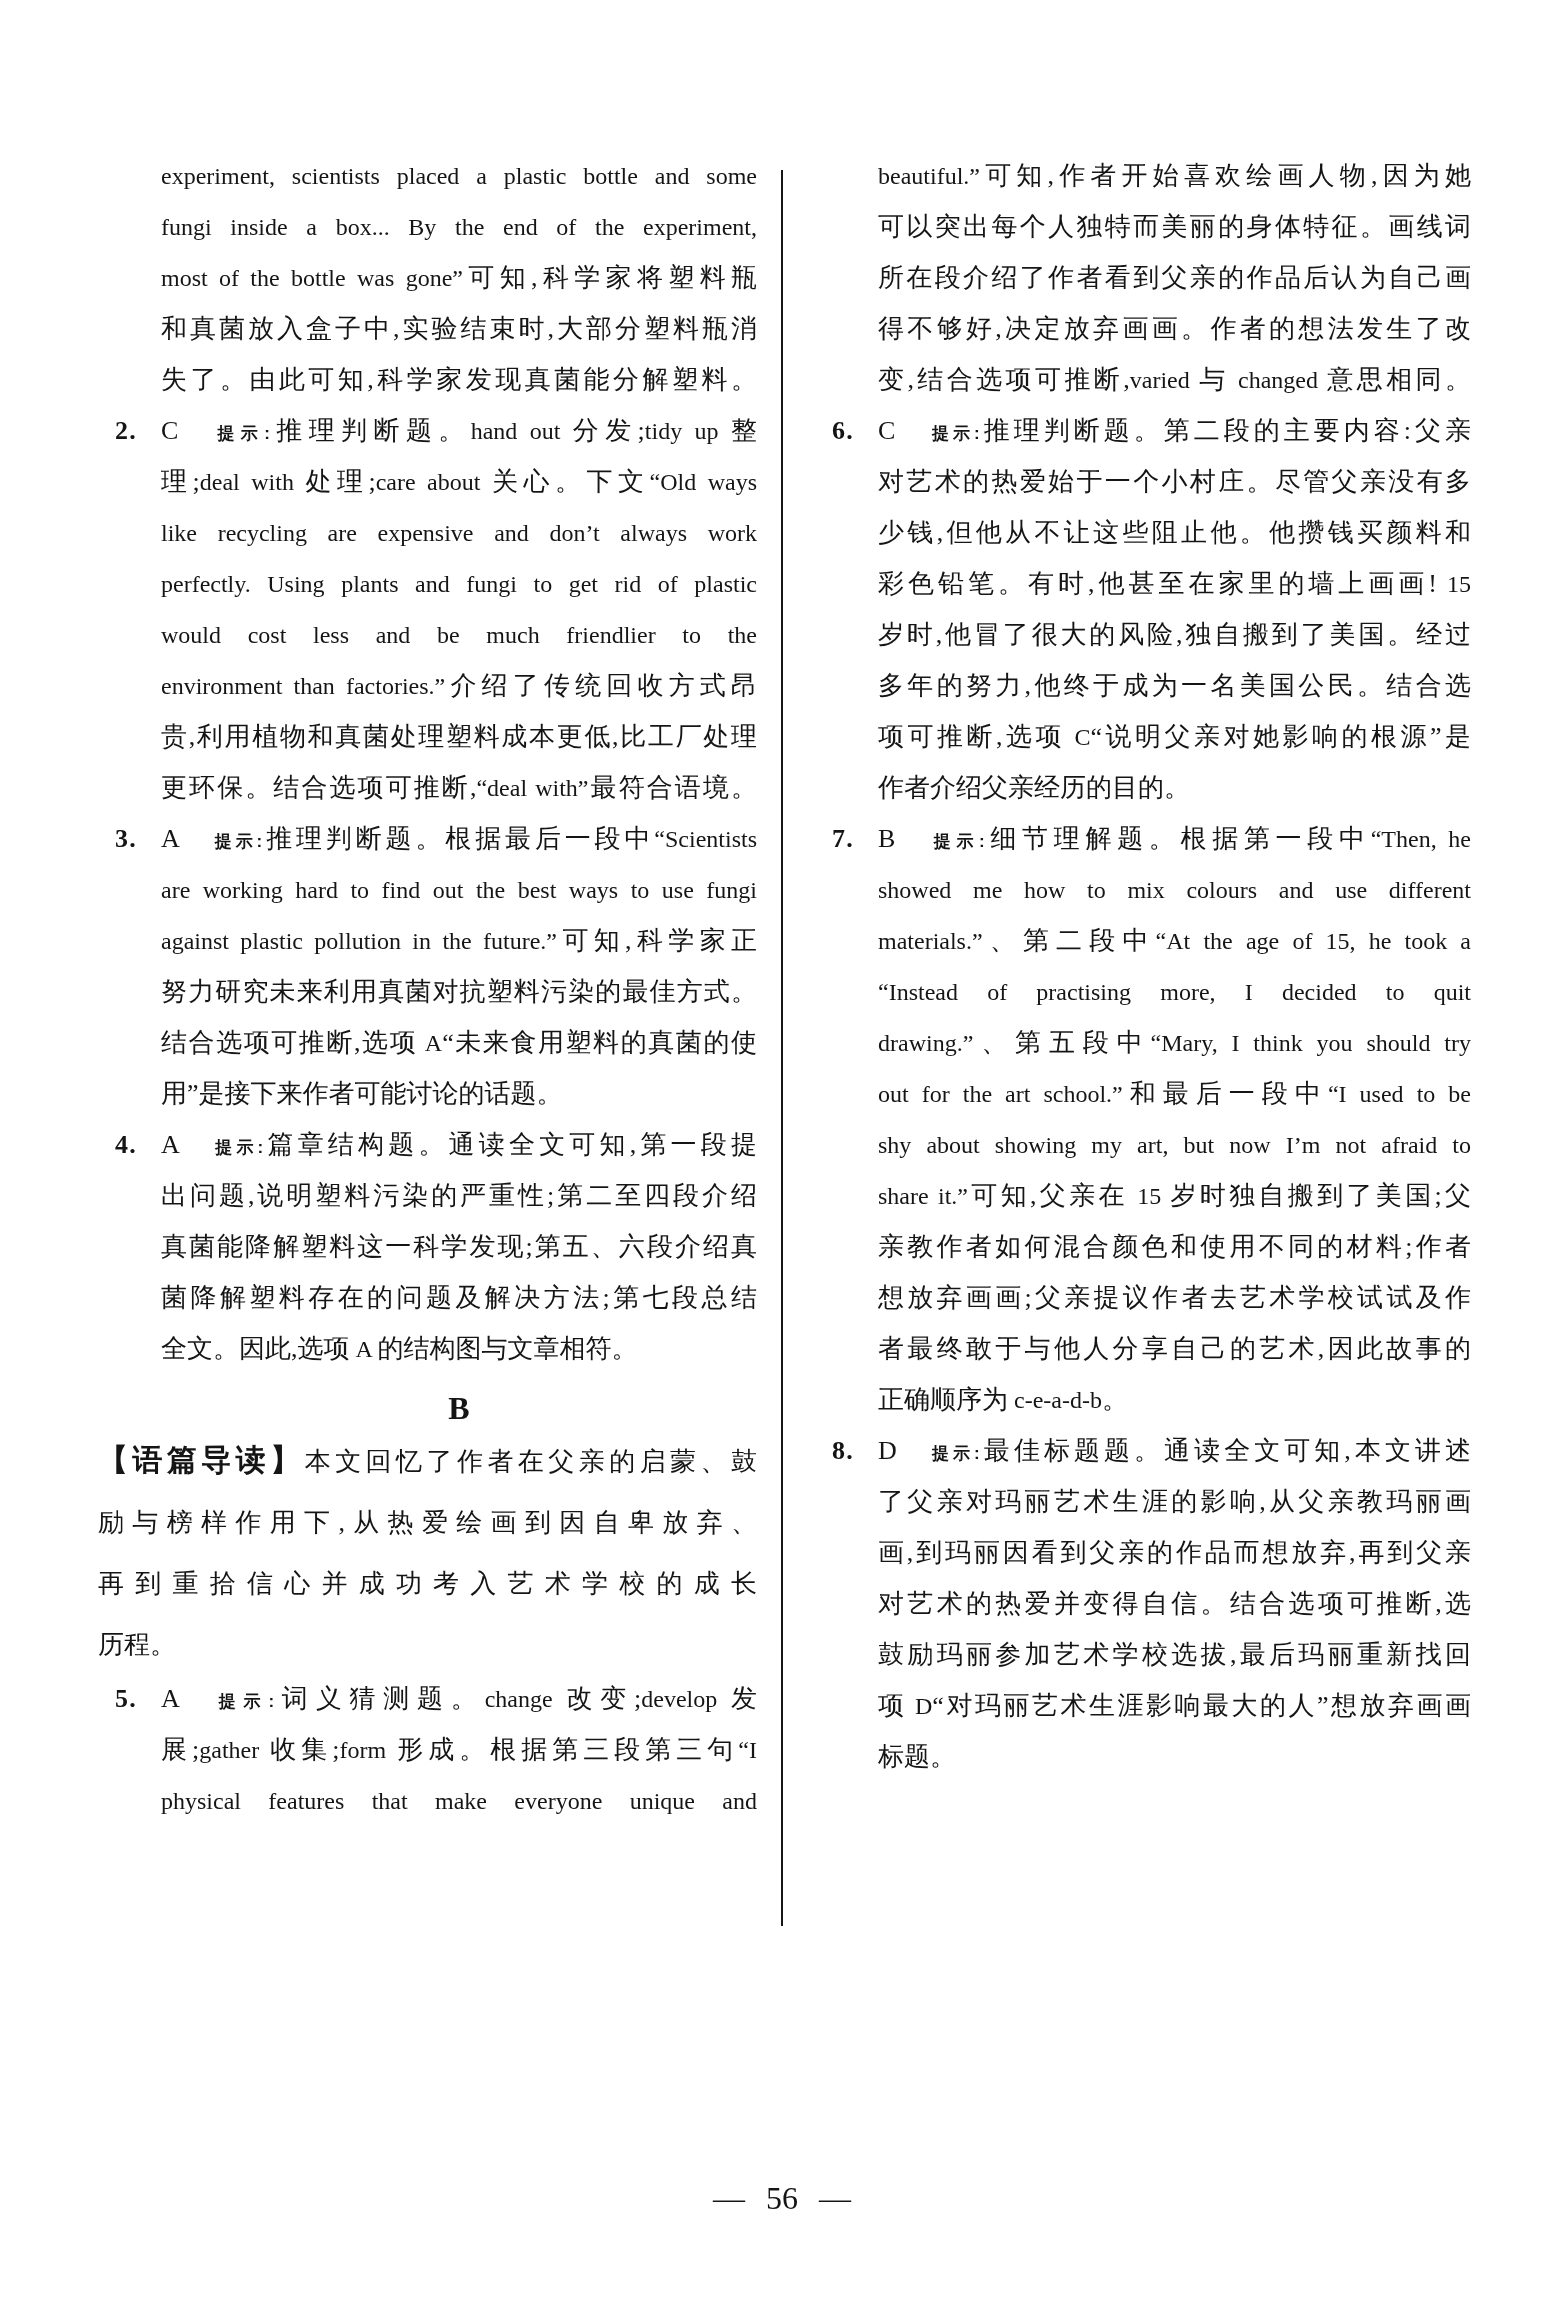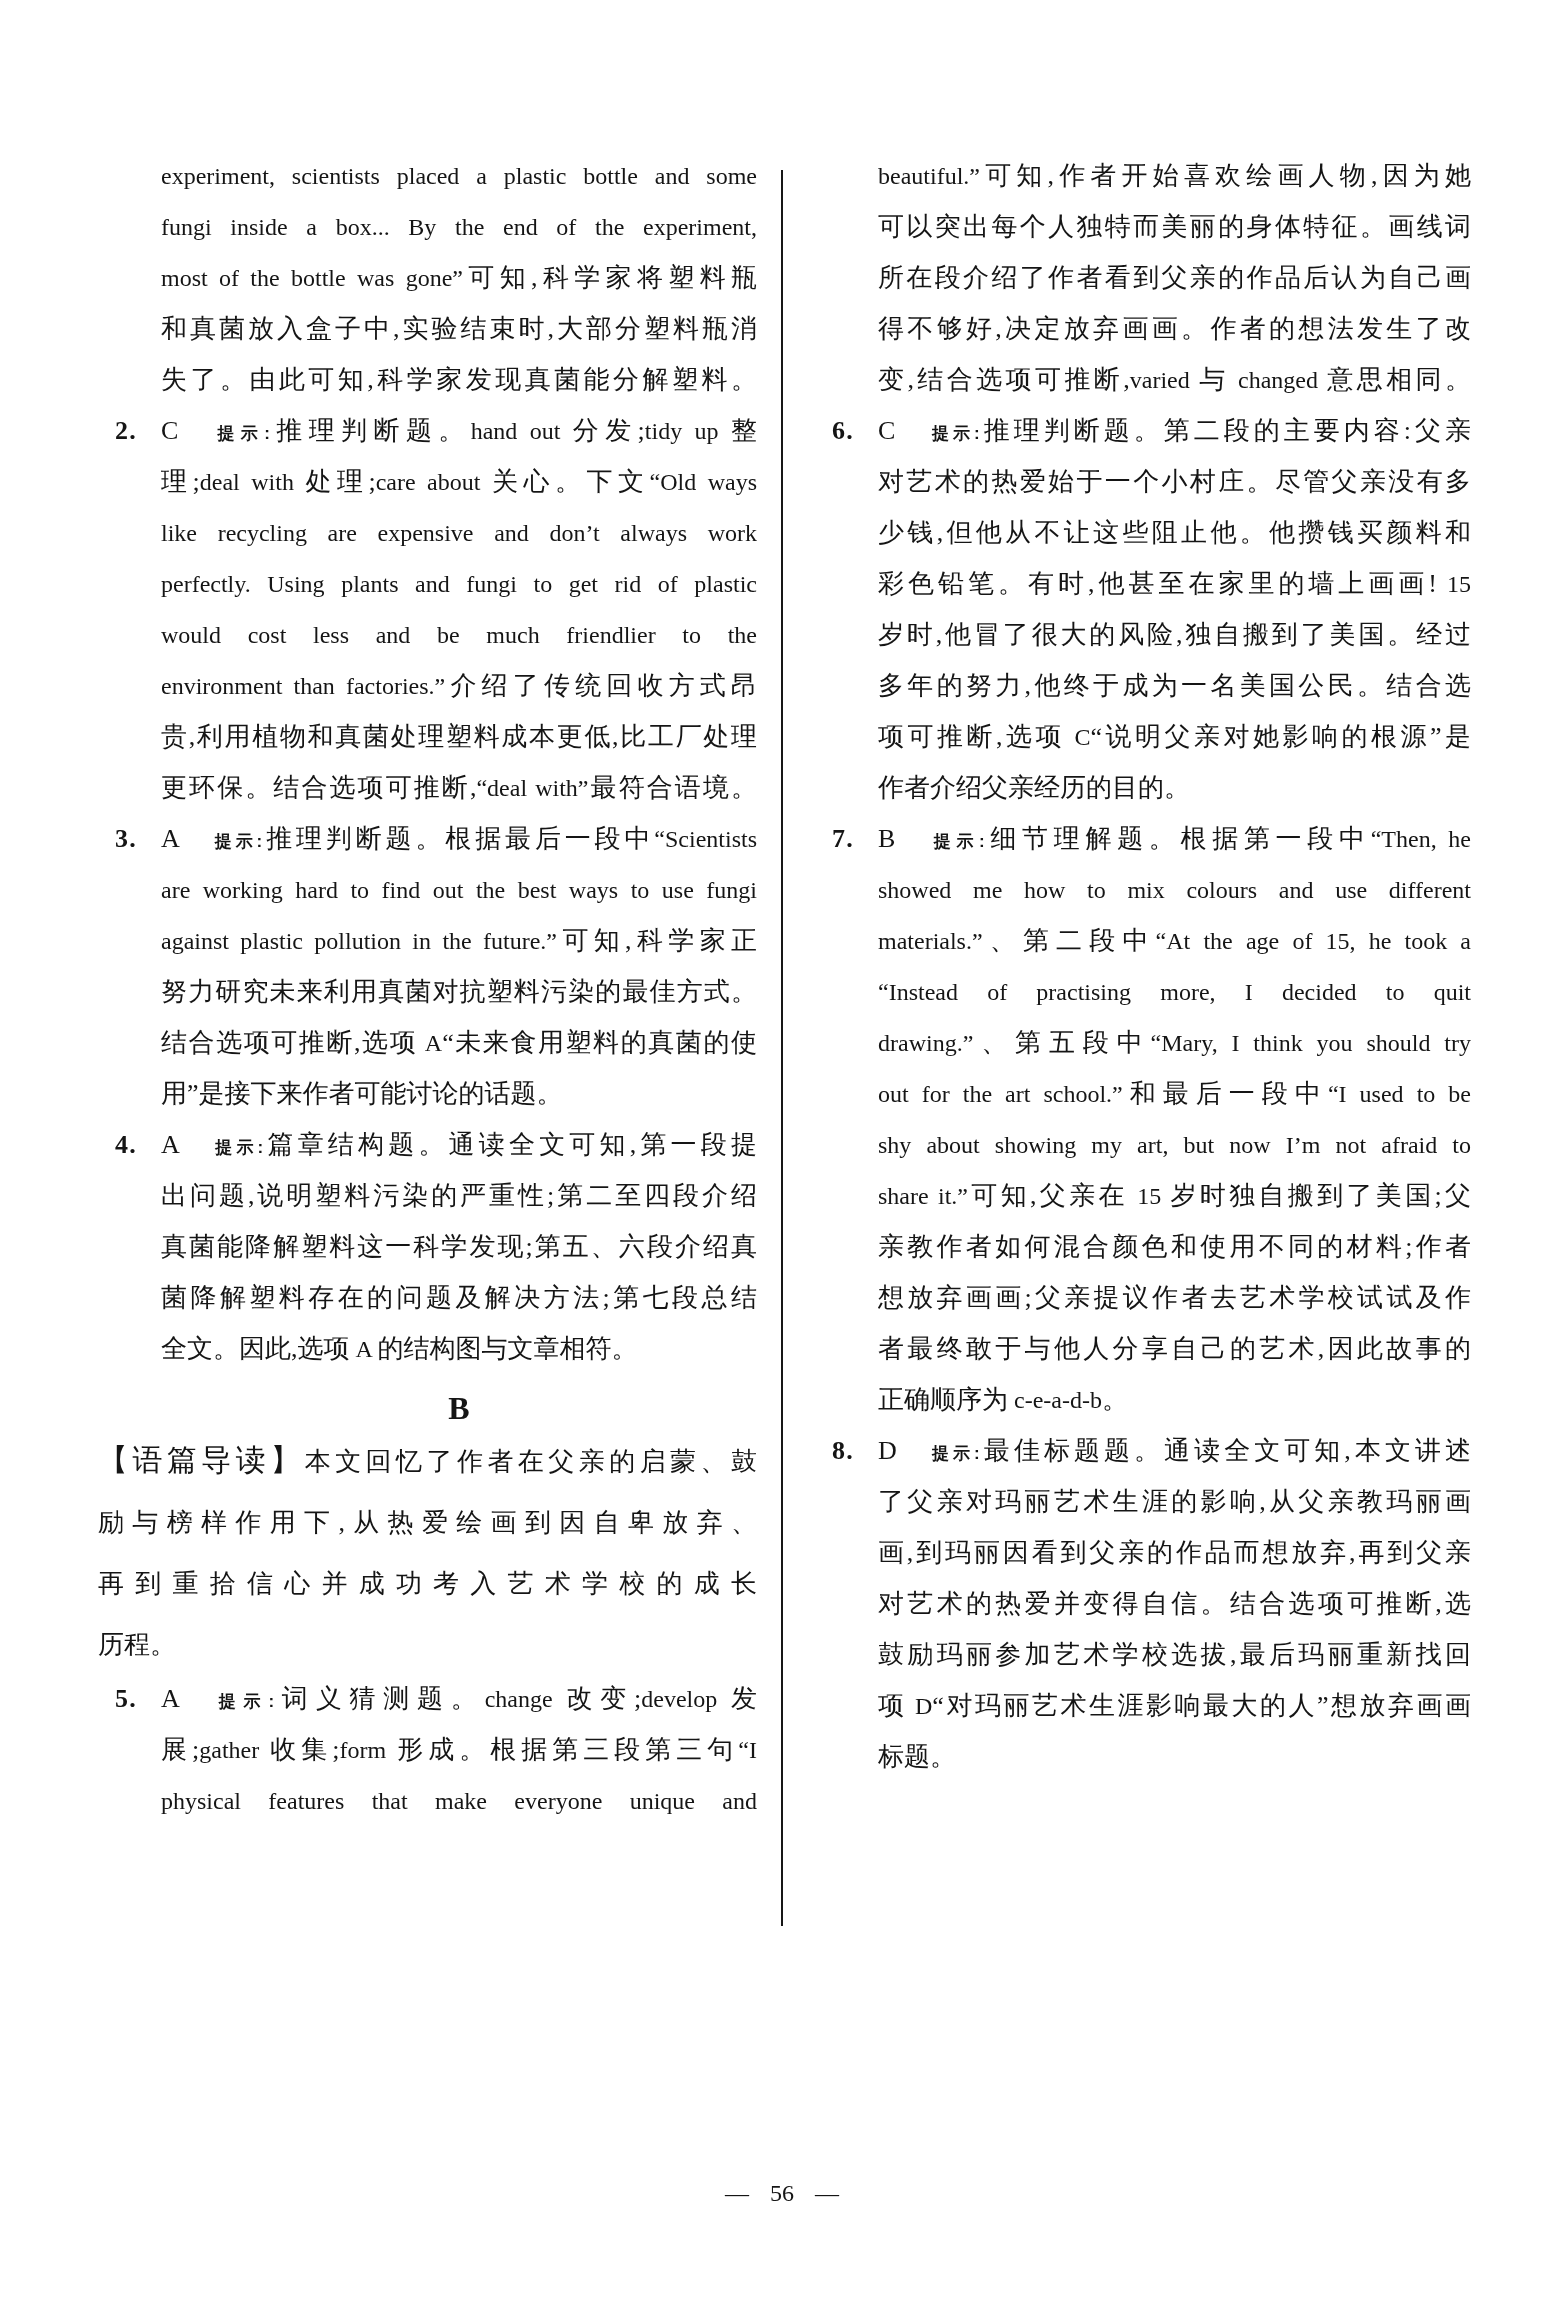--- a/index.html
+++ b/index.html
@@ -42,32 +42,32 @@
   .block.section .line {
     height:55px; line-height:69px;
     text-align:center; text-align-last:center;
     font-weight:bold; font-size:32px;
   }
 
   .block.guide { margin-left:-63px; width:659px; }
   .block.guide .line { height:61px; line-height:61px; font-size:30px; }
   .seg.glabel {
     font-family:"Liberation Sans","DejaVu Sans",sans-serif;
-    font-weight:400; font-size:30px;
+    font-weight:700; font-size:30px;
   }
   .block.guide .seg.zh { font-size:26px; }
 
   .divider {
     position:absolute; left:781px; top:170px;
     width:2px; height:1756px; background:#161616;
   }
 
   .footer {
     position:absolute; top:2180px; left:0; width:1564px;
-    text-align:center; font-size:24px; color:#151515;
+    text-align:center; font-size:32px; color:#151515;
   }
   .footer span { margin:0 10.5px; }
 </style>
 </head>
 <body>
 
 <div class="column" id="left-col">
     <div class="block cont">
       <div class="line"><span class="seg en">experiment, scientists placed a plastic bottle and some</span></div>
       <div class="line"><span class="seg en">fungi inside a box... By the end of the experiment,</span></div>

